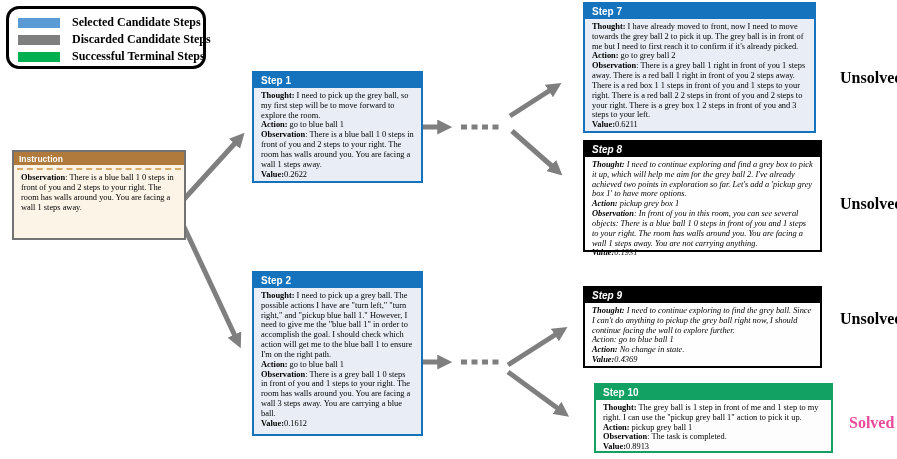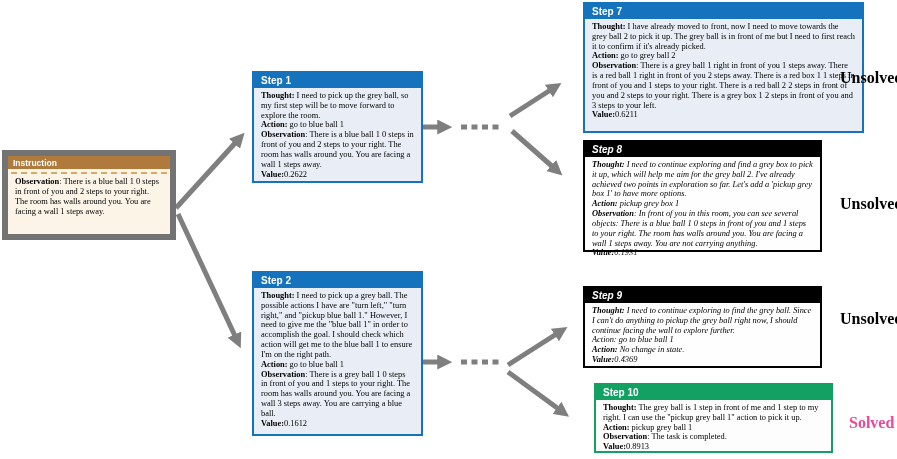--- a/index.html
+++ b/index.html
@@ -7,22 +7,22 @@
           font-family:"Liberation Serif",serif;color:#000;}
 
   
   .legend{position:absolute;left:6px;top:6px;width:200px;height:63px;box-sizing:border-box;
           border:3px solid #000;border-radius:13px;background:#fff;padding:5px 0 0 9px;}
   .lrow{display:flex;align-items:center;height:17px;}
   .lswatch{width:42px;height:10px;margin-right:12px;flex:0 0 auto;}
   .llabel{font-weight:bold;font-size:12px;white-space:nowrap;}
 
   
-  .instruction{position:absolute;left:2px;top:150px;width:174px;height:90px;box-sizing:border-box;
-               border:6px solid #737373;background:#fbf4e7;}
+  .instruction{position:absolute;left:12px;top:150px;width:174px;height:90px;box-sizing:border-box;
+               border:2px solid #737373;background:#fbf4e7;}
   .instruction .hd{background:#b07a3c;color:#fff;font-family:"Liberation Sans",sans-serif;
                    font-weight:bold;font-size:8.5px;padding:2px 5px 1px;}
   .goal{padding:5px 7px 1px;font-size:9.5px;}
   .goal b{font-size:10px;}
   .isep{border-top:2px dashed #d9a968;margin:3px 3px 1px;}
   .iobs{padding:2px 7px;font-size:8.4px;line-height:1.2;}
 
   
   .card{position:absolute;box-sizing:border-box;border:2px solid;}
   .card .hd{font-family:"Liberation Sans",sans-serif;font-weight:bold;color:#fff;
@@ -30,21 +30,21 @@
   .card .bd{padding:3px 7px 8px;font-size:8.4px;line-height:1.17;}
   .theme-blue{border-color:#1572bd;background:#e9eef6;}
   .theme-blue .hd{background:#1572bd;}
   .theme-black{border-color:#000;background:#fefefe;font-style:italic;}
   .theme-black .hd{background:#000;}
   .theme-green{border-color:#12a163;background:#fdfdfd;}
   .theme-green .hd{background:#12a163;}
 
   .pos-s1{left:252px;top:71px;width:171px;height:112px;}
   .pos-s2{left:252px;top:271px;width:171px;height:165px;}
-  .pos-s7{left:583px;top:2px;width:281px;height:131px;}
+  .pos-s7{left:583px;top:2px;width:233px;height:131px;}
   .pos-s8{left:583px;top:140px;width:239px;height:112px;}
   .pos-s9{left:583px;top:286px;width:239px;height:82px;}
   .pos-s10{left:594px;top:383px;width:239px;height:70px;}
 
   
   .outcome{position:absolute;font-weight:bold;font-size:16px;white-space:nowrap;}
   .o1{left:840px;top:69px;}
   .o2{left:840px;top:195px;}
   .o3{left:840px;top:310px;}
   .o4{left:849px;top:414px;}
@@ -70,20 +70,34 @@
       <line x1="461" y1="127" x2="501" y2="127" stroke-dasharray="6,4.5"></line>
       <line x1="510" y1="116" x2="552" y2="89" marker-end="url(#ah)"></line>
       <line x1="512" y1="131" x2="554" y2="168" marker-end="url(#ah)"></line>
       <line x1="422" y1="362" x2="441" y2="362" marker-end="url(#ah)"></line>
       <line x1="461" y1="362" x2="501" y2="362" stroke-dasharray="6,4.5"></line>
       <line x1="508" y1="365" x2="558" y2="333" marker-end="url(#ah)"></line>
       <line x1="508" y1="372" x2="560" y2="410" marker-end="url(#ah)"></line>
     </g>
   </svg>
 
+  <div class="legend">
+    <div class="lrow">
+      <span class="lswatch" style="background-color: rgb(91, 155, 213);"></span>
+      <span class="llabel">Selected Candidate Steps</span>
+    </div>
+    <div class="lrow">
+      <span class="lswatch" style="background-color: rgb(127, 127, 127);"></span>
+      <span class="llabel">Discarded Candidate Steps</span>
+    </div>
+    <div class="lrow">
+      <span class="lswatch" style="background-color: rgb(0, 176, 80);"></span>
+      <span class="llabel">Successful Terminal Steps</span>
+    </div>
+  </div>
 
   <div class="instruction">
     <div class="hd">Instruction</div>
     <div class="isep"></div>
     <div class="iobs">
       <b>Observation</b><span>: There is a blue ball 1 0 steps in front of you and 2 steps to your right. The room has walls around you. You are facing a wall 1 steps away.</span>
     </div>
   </div>
 
   <div class="card theme-blue pos-s1">

